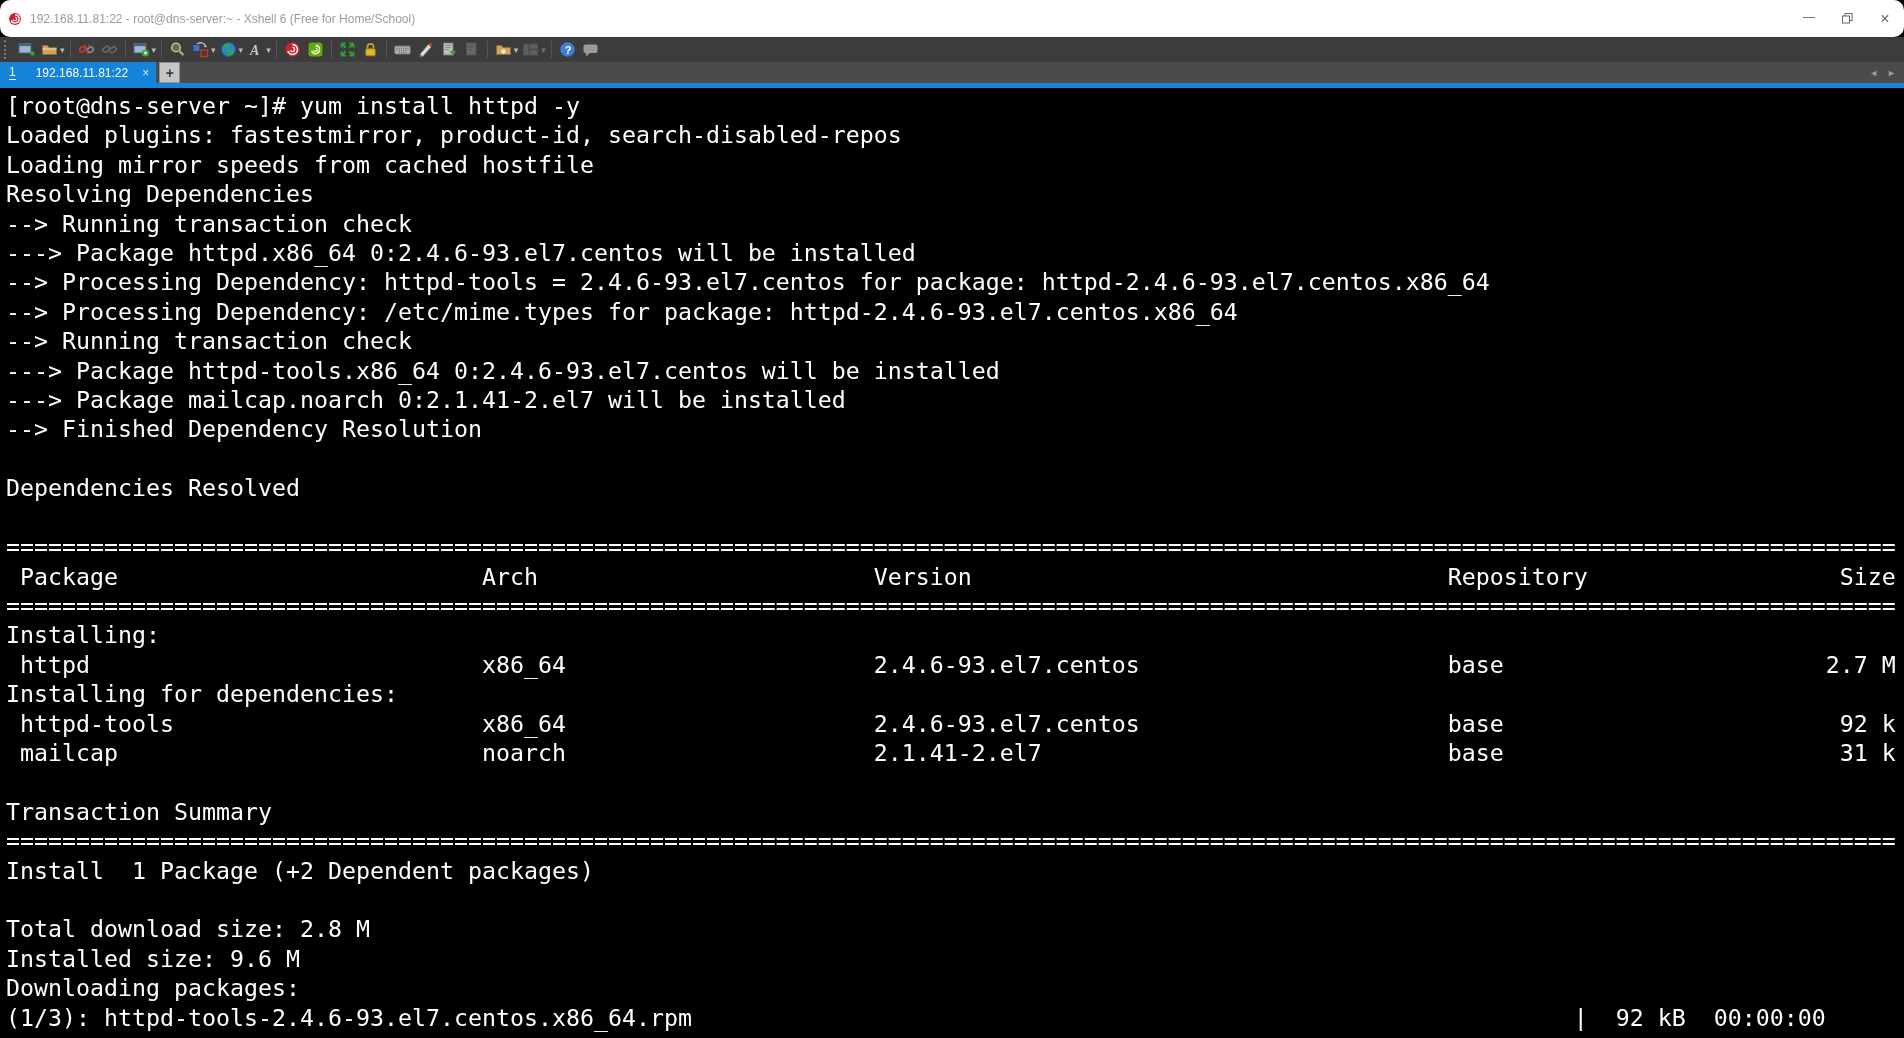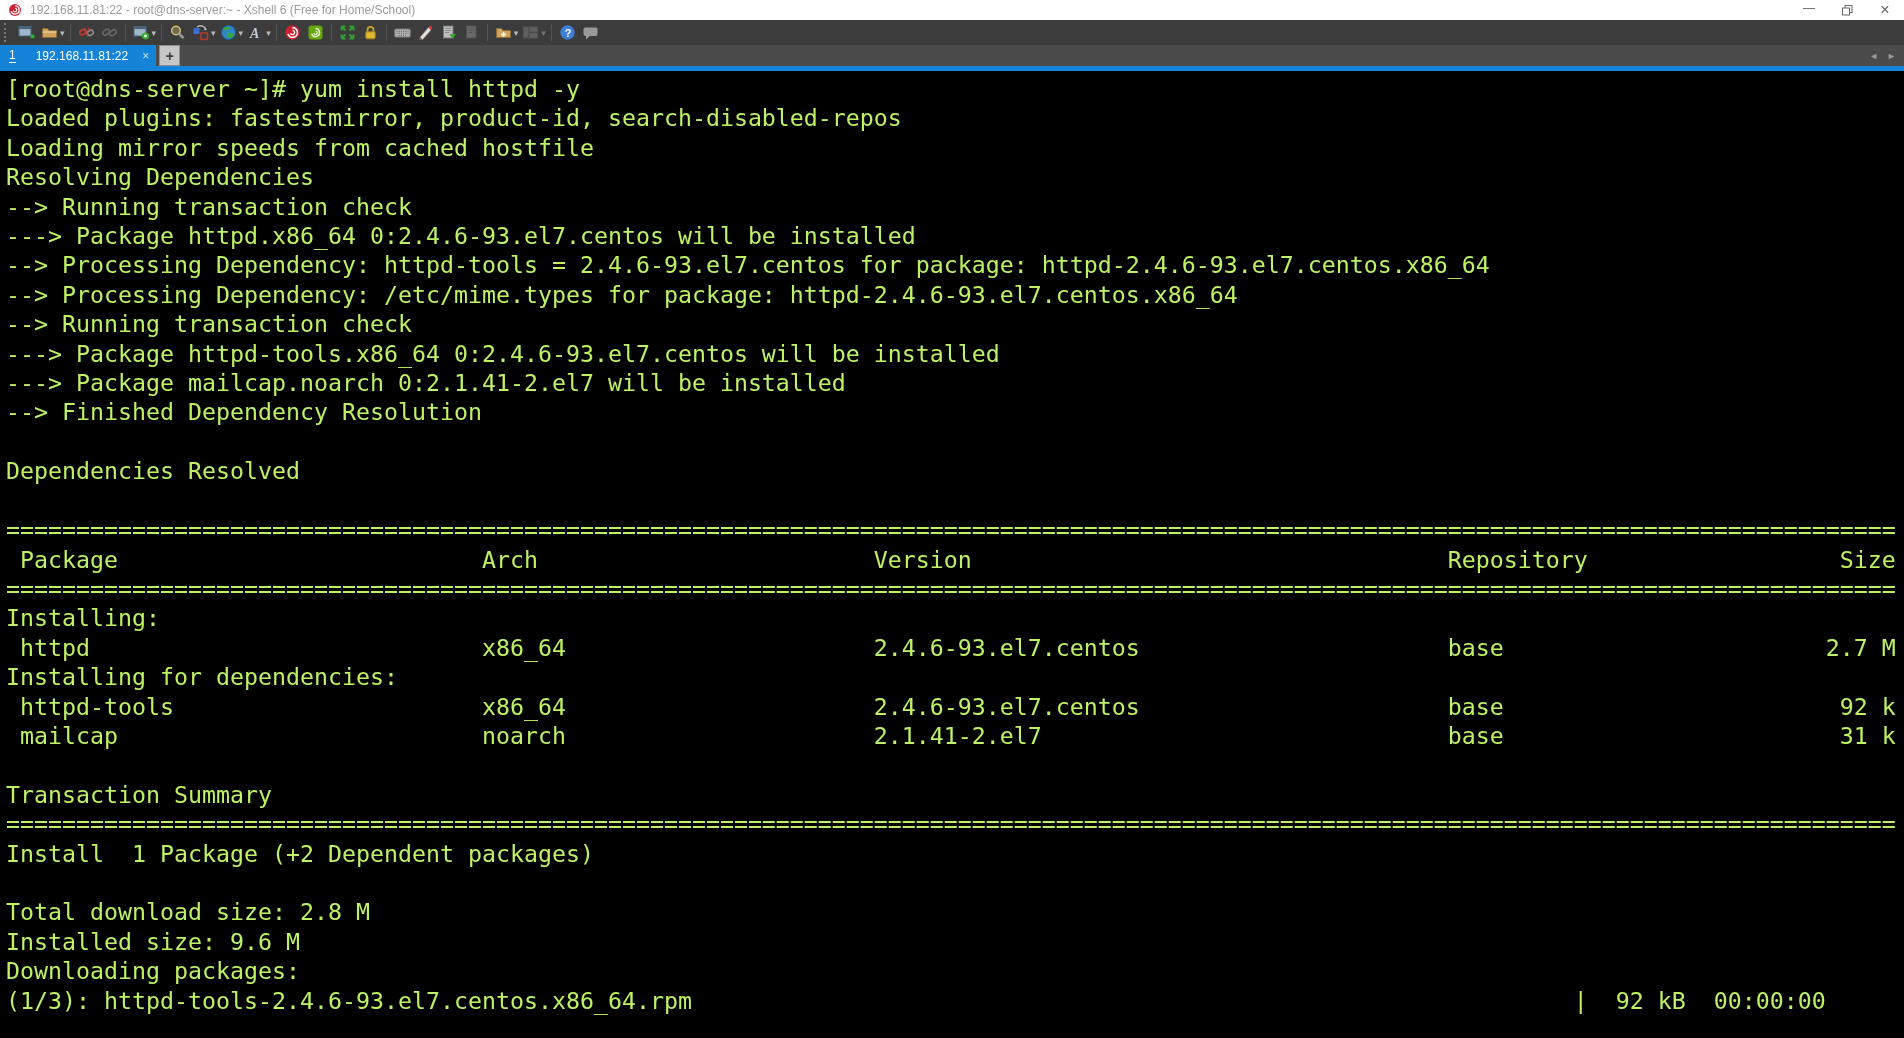--- a/index.html
+++ b/index.html
@@ -1,20 +1,20 @@
 <!DOCTYPE html>
 <html><head>
 <meta charset="utf-8">
 <style>
   * { margin:0; padding:0; box-sizing:border-box; }
   html,body { width:1904px; height:1038px; overflow:hidden; background:#000; }
   .window { width:1904px; height:1038px; display:flex; flex-direction:column; font-family:"Liberation Sans", sans-serif; }
 
   
-  .titlebar { height:20px; background:#ffffff; display:flex; align-items:center; flex:0 0 auto; }
+  .titlebar { height:37px; background:#ffffff; display:flex; align-items:center; flex:0 0 auto;border-radius:10px; }
   .titlebar .app-logo { width:14px; height:14px; margin:0 8px 0 8px; flex:0 0 auto; }
   .titlebar .title-text { font-size:12px; color:#9b9b9b; white-space:nowrap; }
   .win-controls { margin-left:auto; display:flex; align-items:center; height:100%; }
   .win-btn { width:38px; height:100%; display:flex; align-items:center; justify-content:center; color:#666; font-size:13px; line-height:1; }
   .min-glyph { font-size:12px; position:relative; top:-2px; }
 
   
   .toolbar { height:25px; background:#3c3c3c; display:flex; align-items:center; flex:0 0 auto; padding-left:2px; }
   .grip { width:5px; height:19px; border-left:2px dotted #7a7a7a; margin:0 6px 0 2px; }
   .tb-icon { width:19px; height:19px; display:flex; align-items:center; justify-content:center; margin:0 2px; }
@@ -27,21 +27,21 @@
   .tab { background:#1583d7; min-width:137px; display:flex; align-items:center; padding:0 7px 0 9px; color:#fff; font-size:12px; }
   .tab-index { border-bottom:1px solid #fff; }
   .tab-label { margin-left:20px; }
   .tab-close { margin-left:auto; padding-left:14px; color:#cfe6fa; font-size:12px; }
   .newtab-btn { width:21px; margin-left:3px; background:#c6c6c6; border:1px solid #8f8f8f; color:#3a3a3a; font-size:14px; font-weight:bold; display:flex; align-items:center; justify-content:center; }
   .tab-scrollers { margin-left:auto; display:flex; align-items:center; gap:9px; padding-right:8px; color:#9c9c9c; font-size:9px; }
   .tab-strip { height:5px; background:#1583d7; flex:0 0 auto; }
 
   
   .terminal { flex:1 1 auto; background:#000000; overflow:hidden; }
-  .terminal pre { font-family:"DejaVu Sans Mono", monospace; font-size:23.25px; line-height:29.4px; color:#bef264; white-space:pre; padding:3px 0 0 6px; }
+  .terminal pre { font-family:"DejaVu Sans Mono", monospace; font-size:23.25px; line-height:29.4px; color:#ffffff; white-space:pre; padding:3px 0 0 6px; }
 </style>
 </head>
 <body>
 
 <div class="window">
 
   <div class="titlebar">
     <svg class="app-logo" viewBox="0 0 17 17">
       <circle cx="8.5" cy="8.5" r="7.2" fill="#cf2030"></circle>
       <path d="M8.5 3.6 a4.9 4.9 0 1 1 -4.6 6.4" fill="none" stroke="#fff" stroke-width="1.6"></path>

